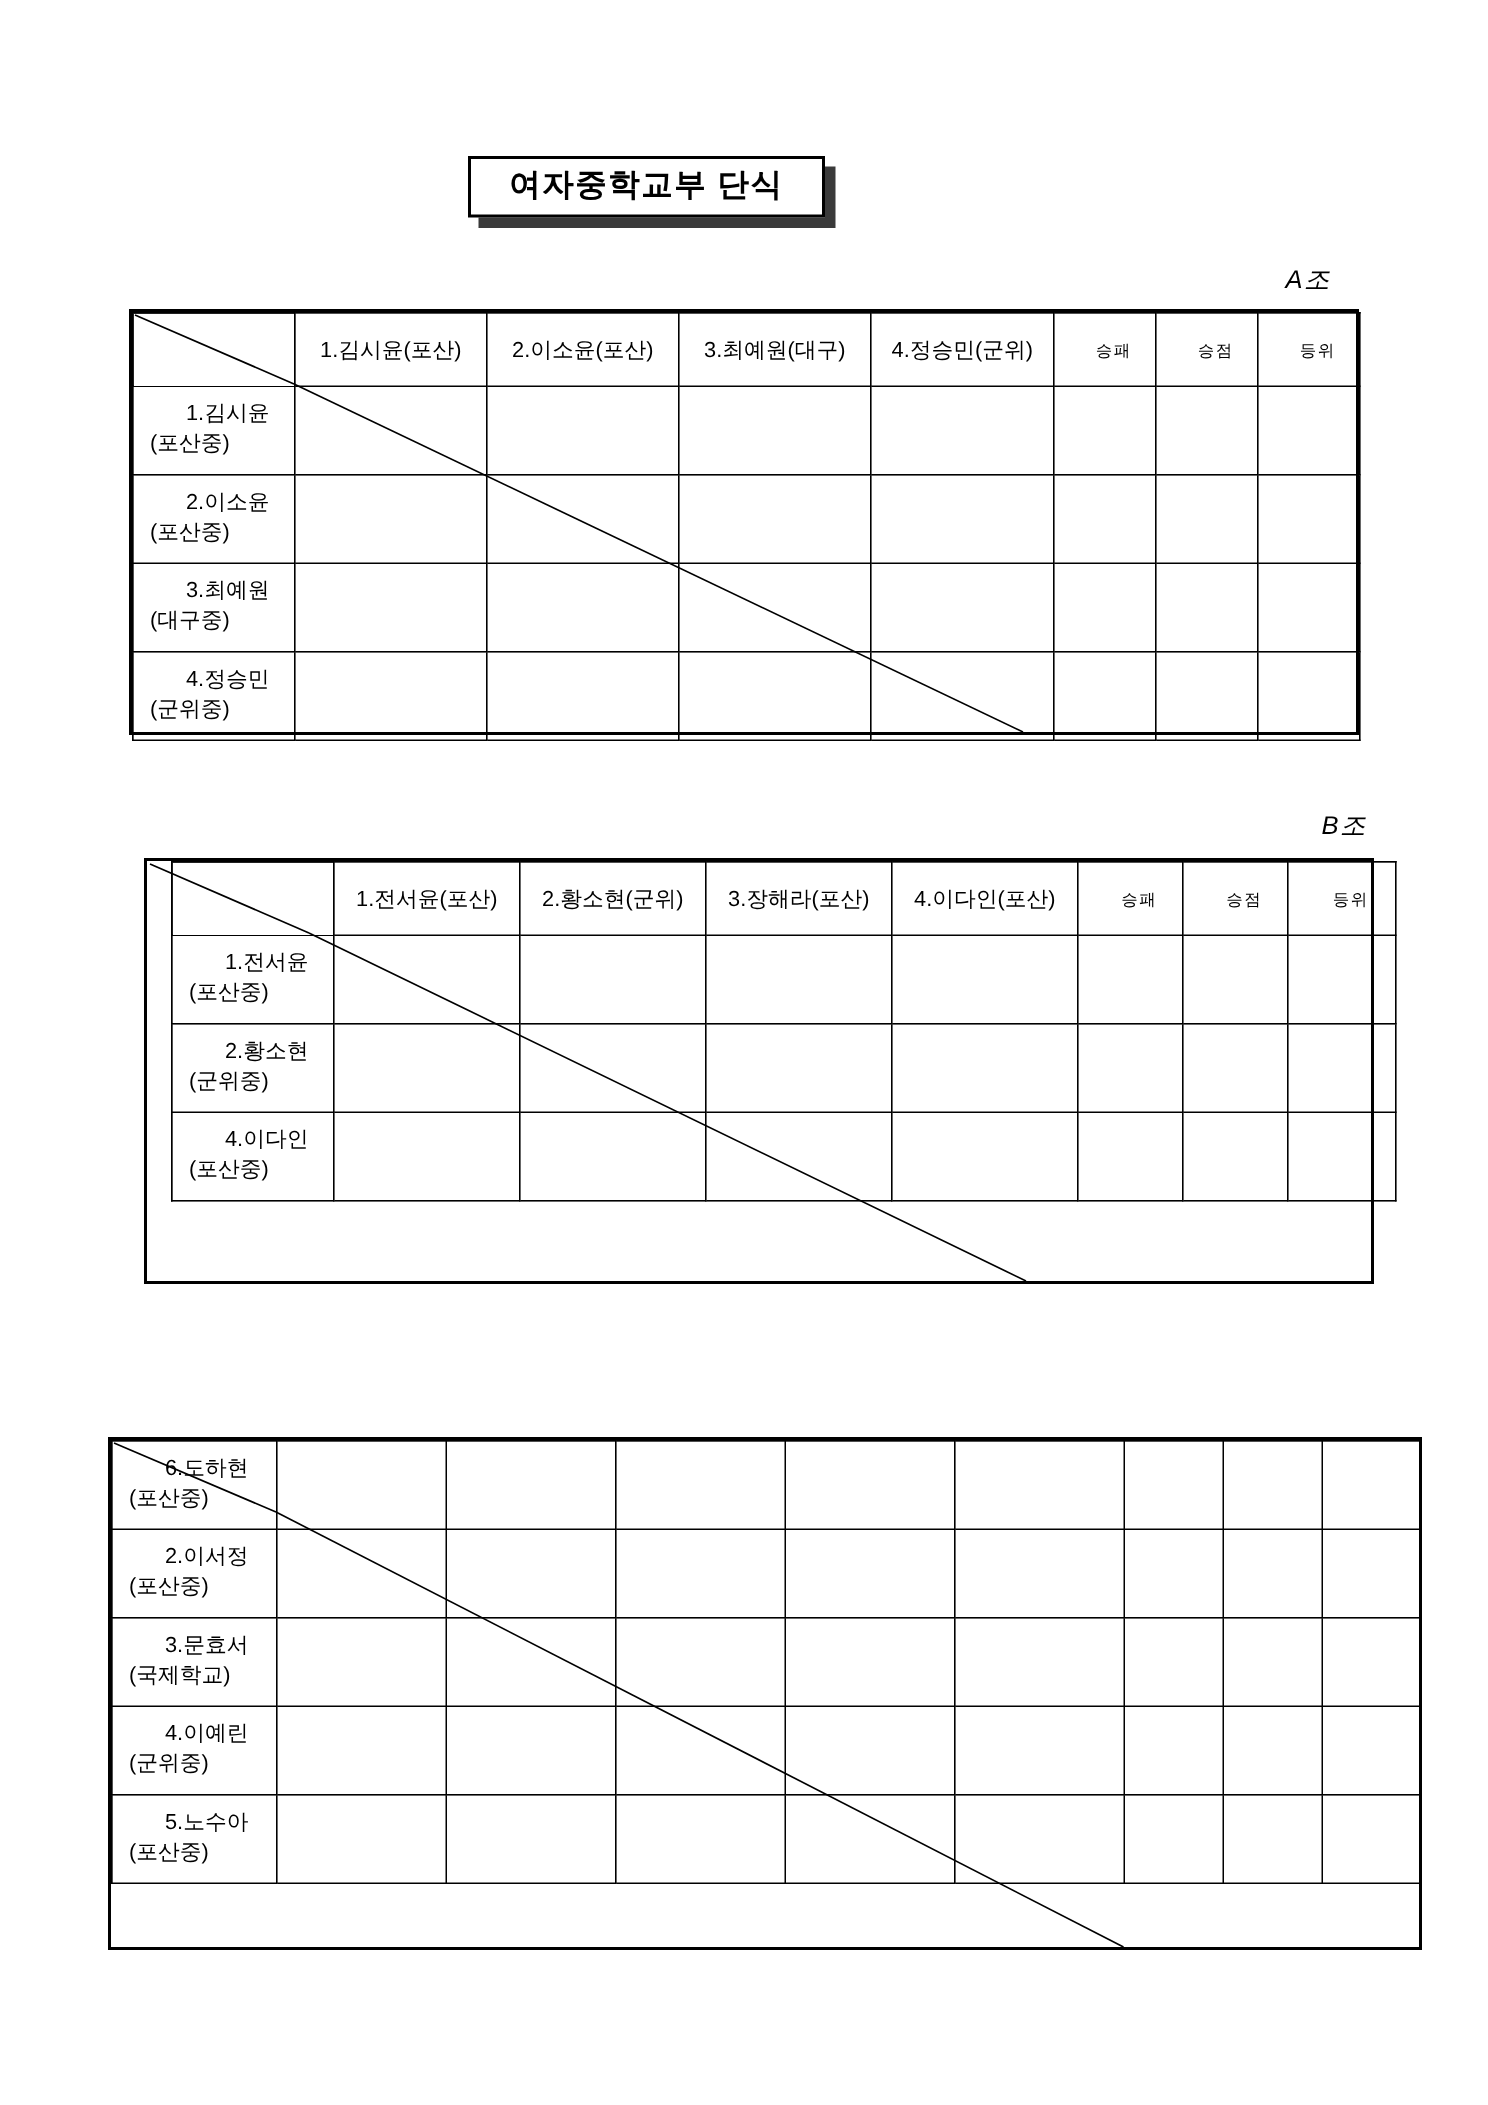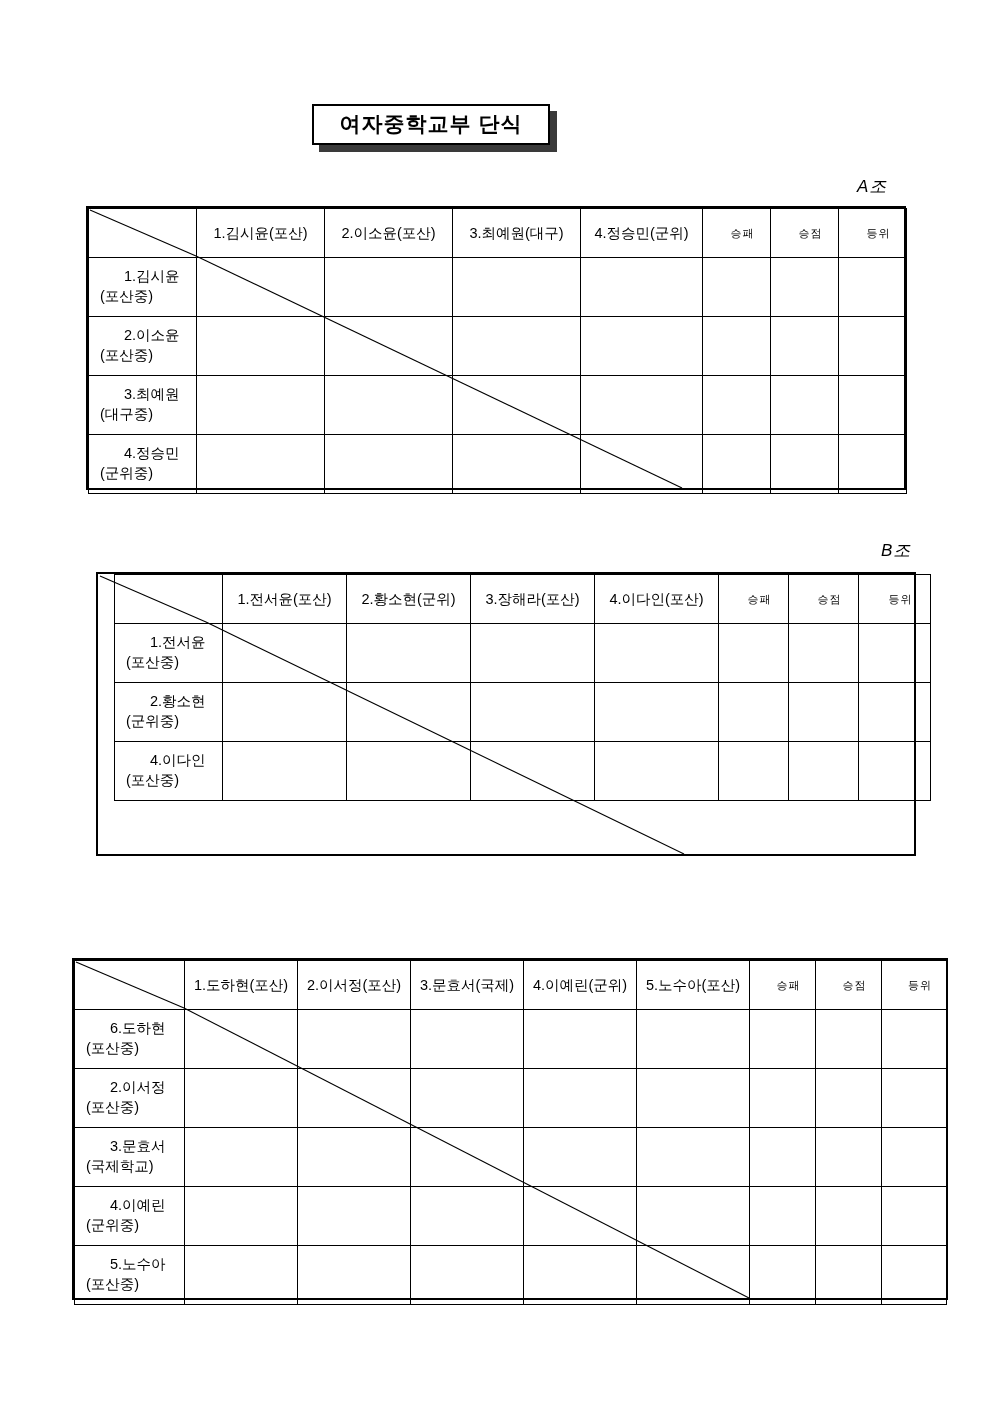--- a/index.html
+++ b/index.html
@@ -306,31 +306,20 @@
       <col style="width:113px">
       <col style="width:113px">
       <col style="width:113px">
       <col style="width:113px">
     <col style="width:66px">
       <col style="width:66px">
       <col style="width:65px">
   </colgroup>
   <tbody>
     <tr>
-      <td class="corner-cell"></td>
-      <td class="hdr">1.도하현(포산)</td>
-      <td class="hdr">2.이서정(포산)</td>
-      <td class="hdr">3.문효서(국제)</td>
-      <td class="hdr">4.이예린(군위)</td>
-      <td class="hdr">5.노수아(포산)</td>
-      <td class="hdr small">승패</td>
-      <td class="hdr small">승점</td>
-      <td class="hdr small">등위</td>
-    </tr>
-    <tr>
       <td class="rowname">
         <span class="l1">6.도하현</span>
         <span class="l2">(포산중)</span>
       </td>
       <td class="cell-empty"></td>
       <td class="cell-empty"></td>
       <td class="cell-empty"></td>
       <td class="cell-empty"></td>
       <td class="cell-empty"></td>
       <td class="cell-empty"></td>

